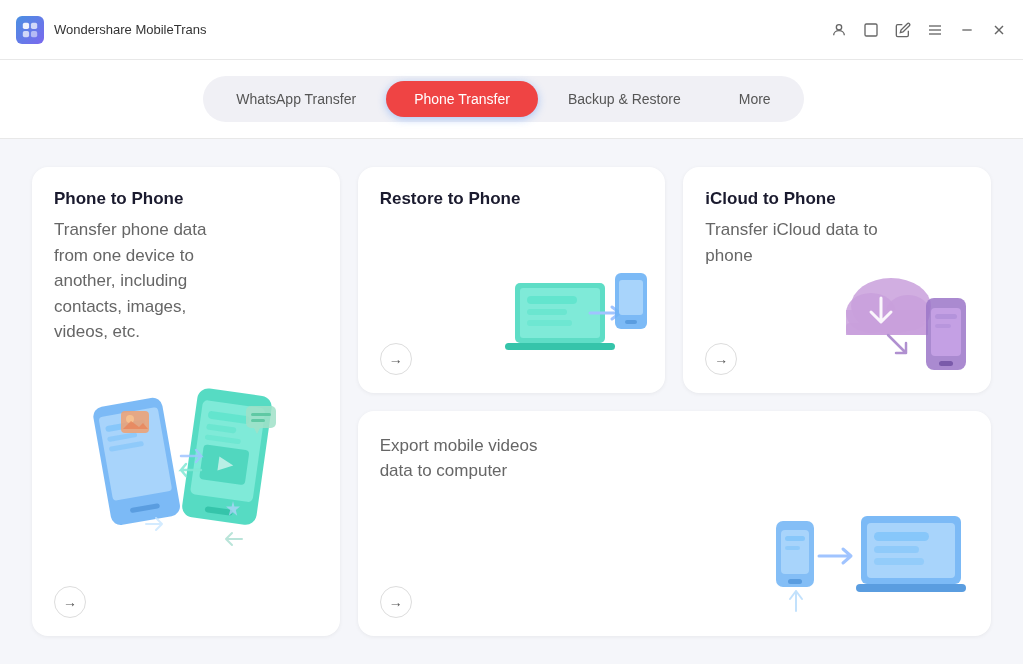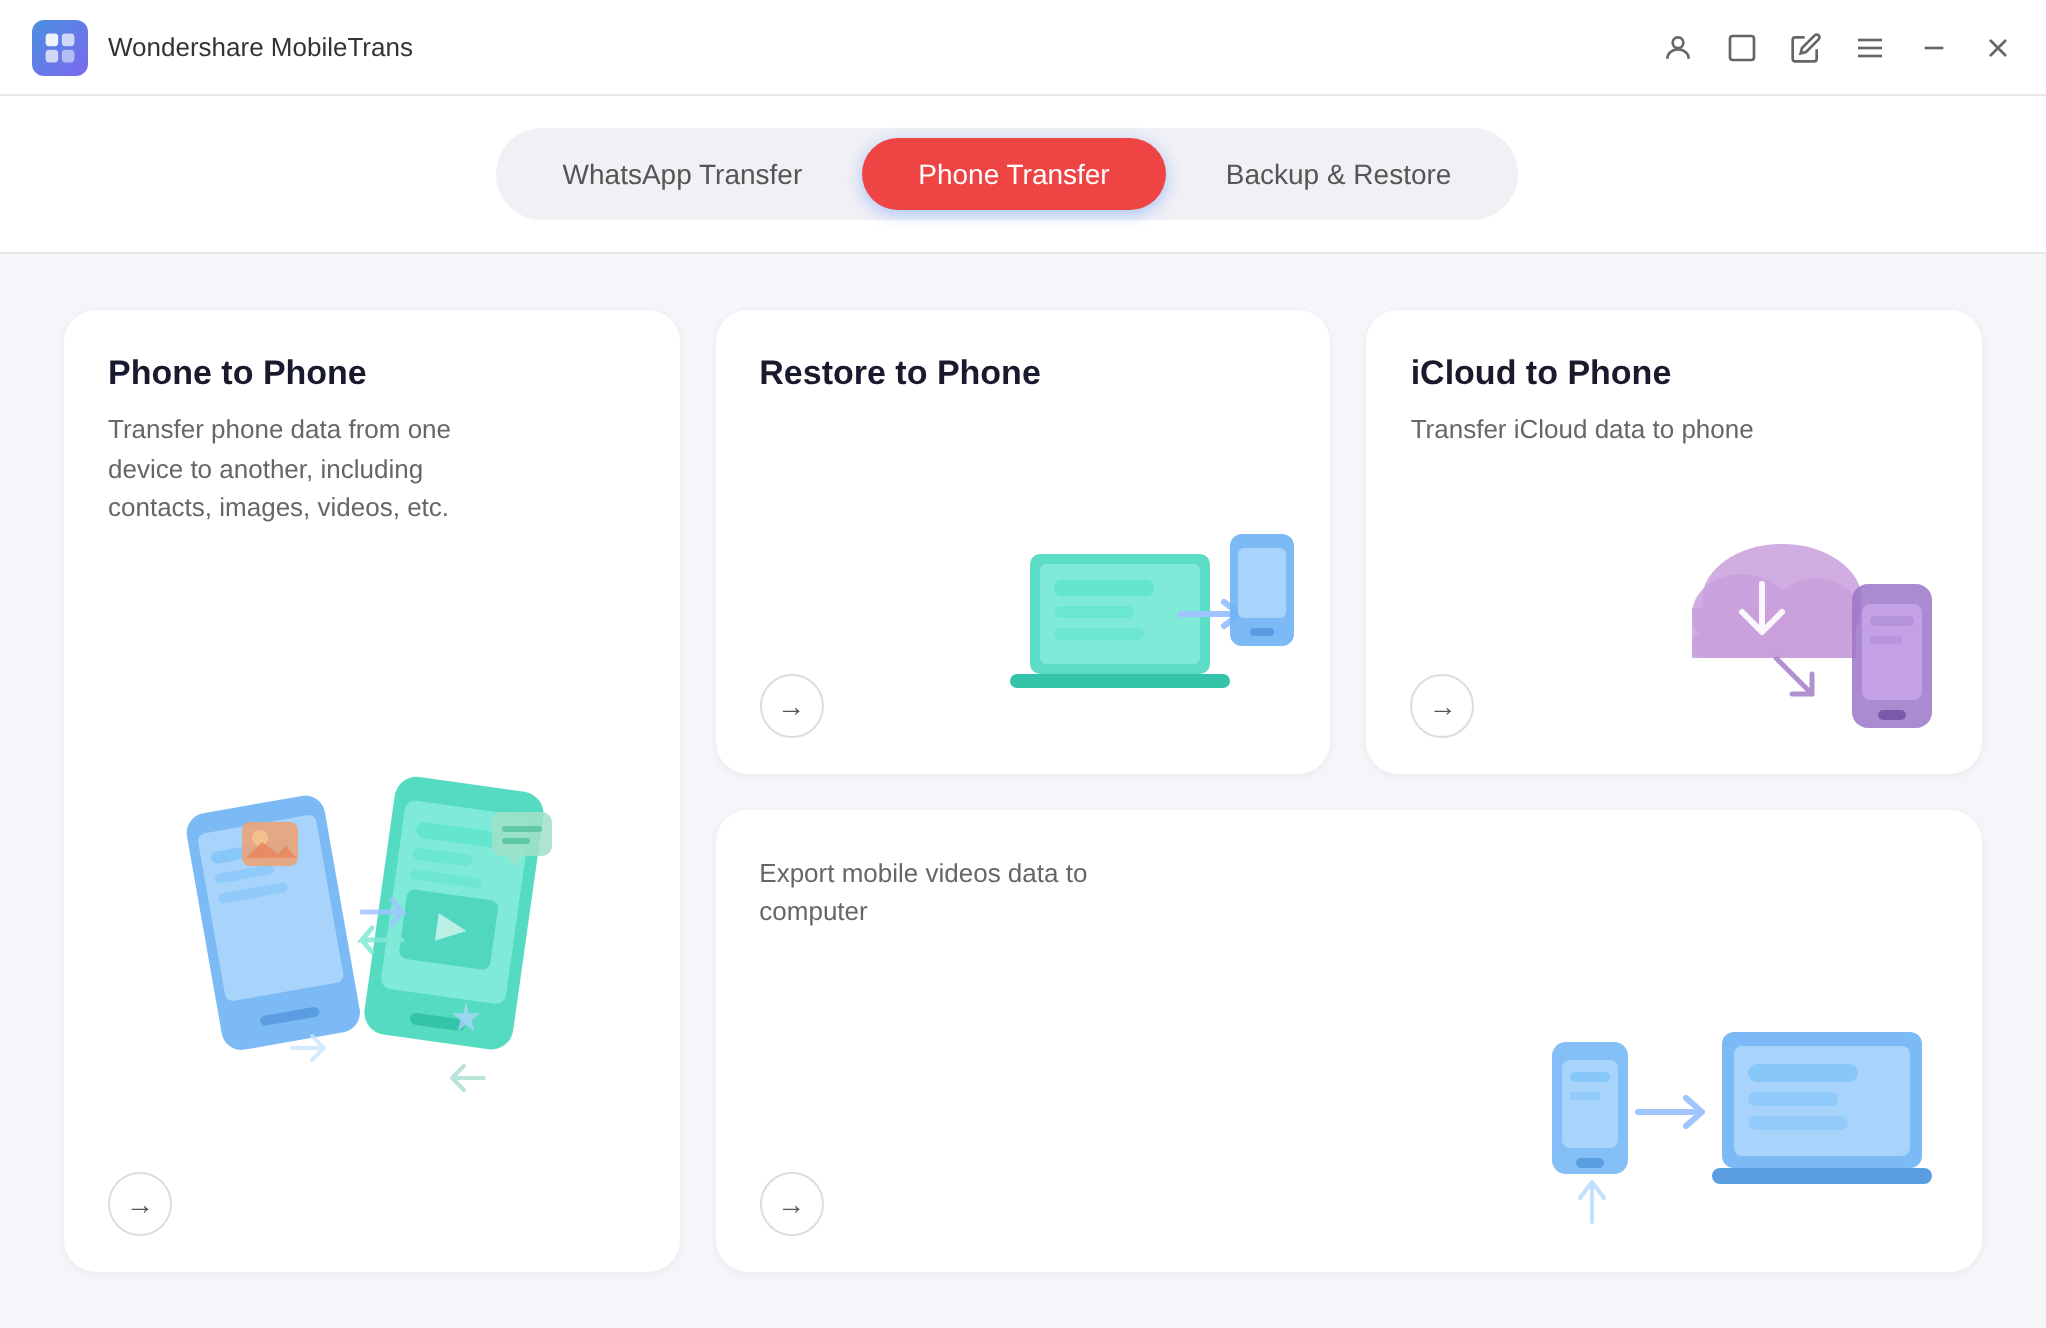--- a/index.html
+++ b/index.html
@@ -9,21 +9,21 @@
       width: 1023px;
       height: 664px;
       overflow: hidden;
       display: flex;
       flex-direction: column;
     }
 
     
     .titlebar {
       background: #ffffff;
-      height: 48px;
+      height: 60px;
       display: flex;
       align-items: center;
       padding: 0 16px;
       border-bottom: 1px solid #e8e8e8;
       flex-shrink: 0;
       user-select: none;
     }
     .titlebar-logo {
       width: 28px;
       height: 28px;
@@ -122,21 +122,21 @@
     .card-large {
       grid-row: 1 / 3;
     }
     .card-title {
       font-size: 17px;
       font-weight: 700;
       color: #1a1a2e;
       margin-bottom: 8px;
     }
     .card-desc {
-      font-size: 13px;
+      font-size: 17px;
       color: #666;
       line-height: 1.5;
       max-width: 180px;
     }
     .card-arrow {
       width: 32px;
       height: 32px;
       border-radius: 50%;
       border: 1.5px solid #ddd;
       display: flex;
@@ -200,20 +200,21 @@
       </svg>
     </span>
   </div>
 </div>
 
 <div class="nav-bar">
   <div class="nav-tabs">
     <div class="nav-tab">WhatsApp Transfer</div>
     <div class="nav-tab active">Phone Transfer</div>
     <div class="nav-tab">Backup &amp; Restore</div>
+    <div class="nav-tab">More</div>
   </div>
 </div>
 
 <div class="main-content">
   <div class="cards-grid">
 
     <div class="card card-large" style="grid-row: 1/3; grid-column: 1/2;">
       <div class="card-title">Phone to Phone</div>
       <div class="card-desc">Transfer phone data from one device to another, including contacts, images, videos, etc.</div>
 

